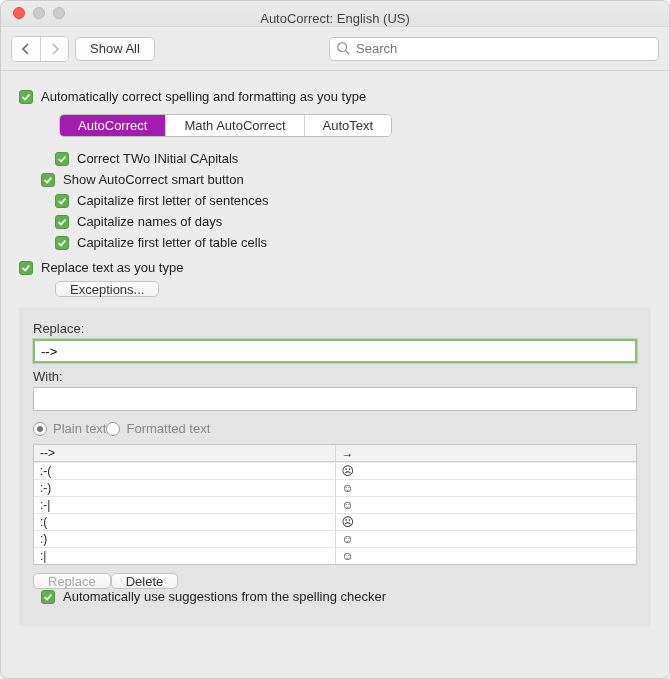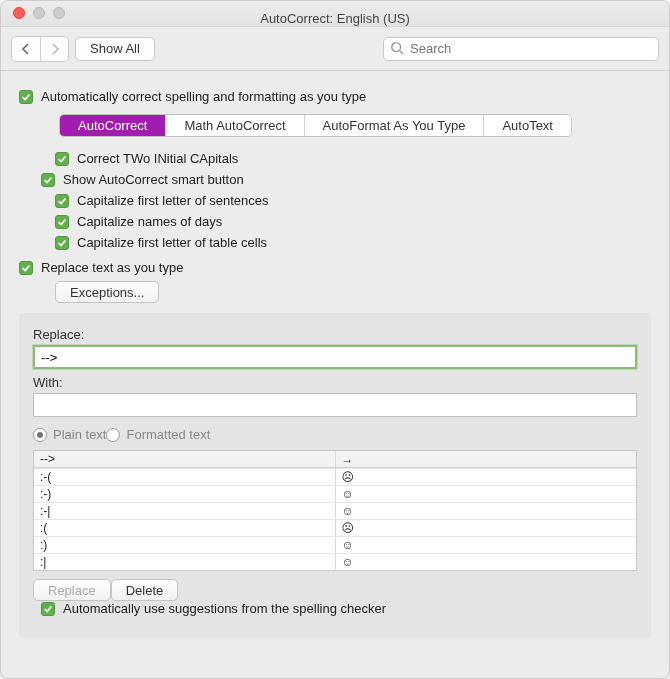--- a/index.html
+++ b/index.html
@@ -84,21 +84,21 @@
     padding:0 14px;
     border:1px solid #c8c8c8;
     border-radius:5px;
     background:#fdfdfd;
     font-size:13px;
     color:#333;
   }
   .search-wrap {
     margin-left:auto;
     position:relative;
-    width:276px;
+    width:330px;
   }
   .search {
     width:100%;
     height:24px;
     border:1px solid #c8c8c8;
     border-radius:5px;
     padding:0 8px 0 26px;
     font-size:13px;
     color:#333;
     background:#fff;
@@ -151,21 +151,21 @@
   .tab + .tab { border-left:1px solid #d0d0d0; }
   .tab.active {
     background:#a21caf;
     color:#fff;
   }
   .indent-1 { padding-left: 22px; }
   .indent-2 { padding-left: 36px; }
   .indent-0 { padding-left: 0; }
   .exceptions-row { padding-left:36px; margin-top:4px; margin-bottom:10px;}
   .btn {
-    height:22px;
+    height:16px;
     padding:0 14px;
     border:1px solid #c4c4c4;
     border-radius:5px;
     background:linear-gradient(#fdfdfd,#f2f2f2);
     font-size:13px;
     color:#333;
   }
   .btn[disabled] { color:#aaa; }
   .inner-panel {
     background:#e4e4e4;
@@ -268,21 +268,20 @@
           <svg viewBox="0 0 12 12">
             <polyline points="2,6 5,9 10,3"></polyline>
           </svg>
         </span>
       <span>Automatically correct spelling and formatting as you type</span>
     </div>
 
     <div class="tabs">
       <button class="tab active">AutoCorrect</button>
       <button class="tab">Math AutoCorrect</button>
-      <button class="tab">AutoFormat As You Type</button>
       <button class="tab">AutoText</button>
     </div>
 
     <div class="row indent-2">
       <span class="chk">
           <svg viewBox="0 0 12 12">
             <polyline points="2,6 5,9 10,3"></polyline>
           </svg>
         </span>
       <span>Correct TWo INitial CApitals</span>

